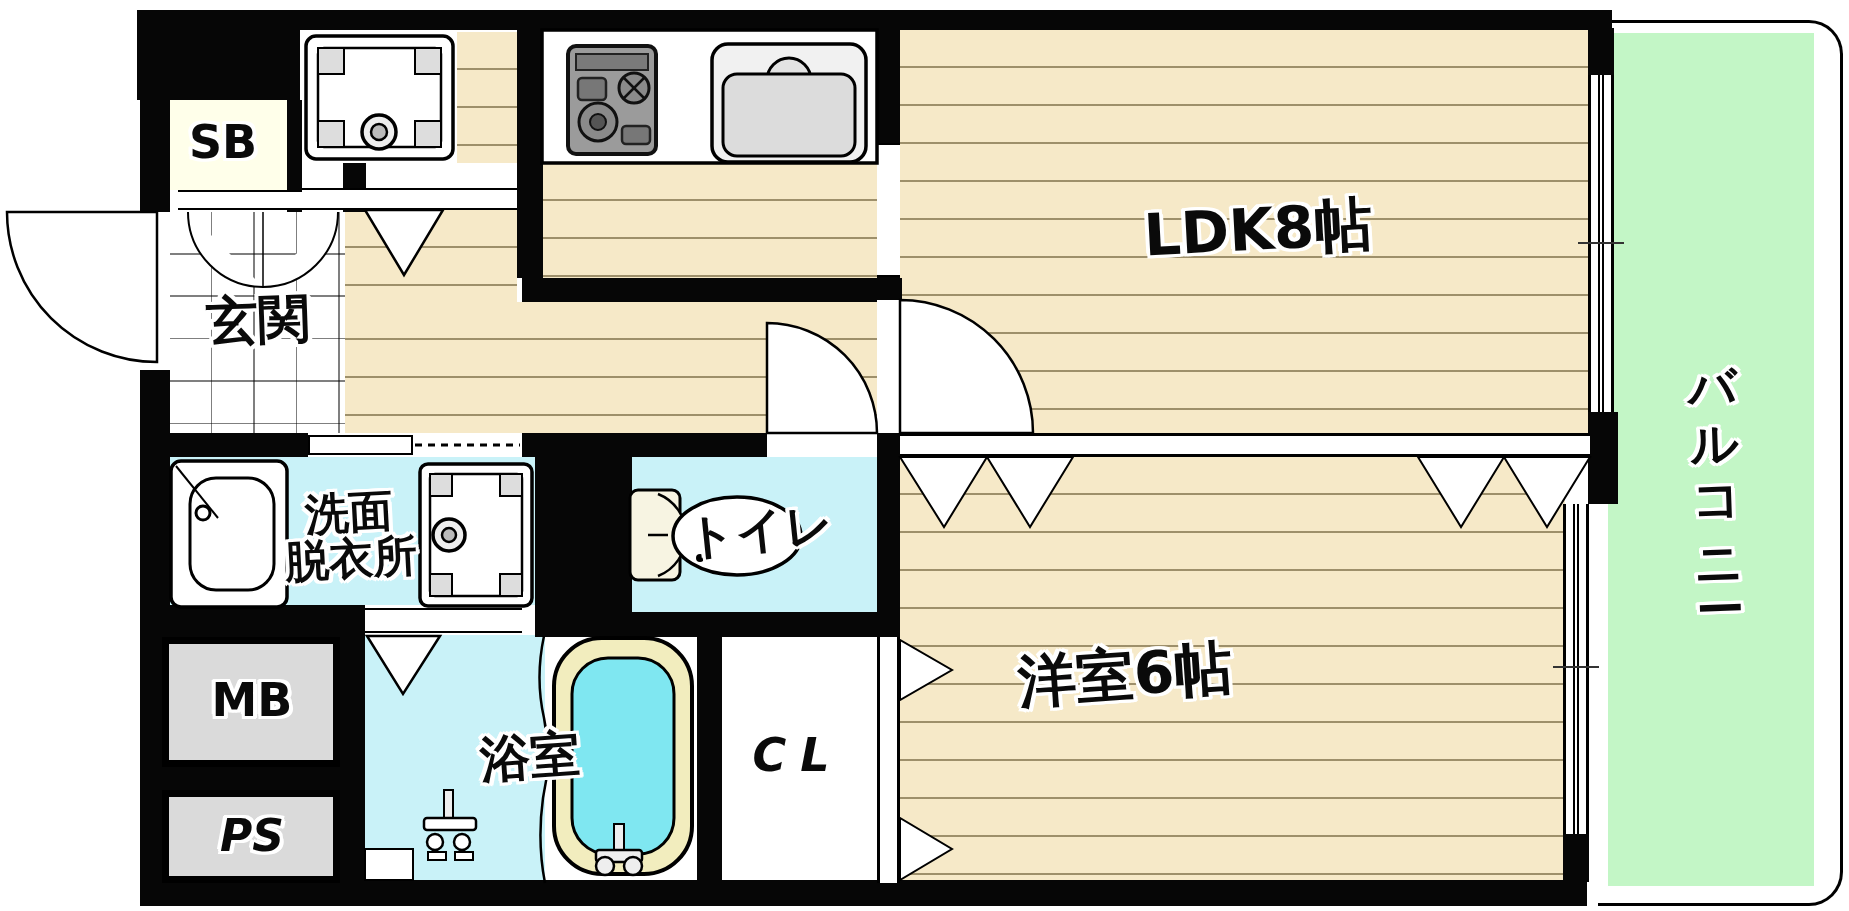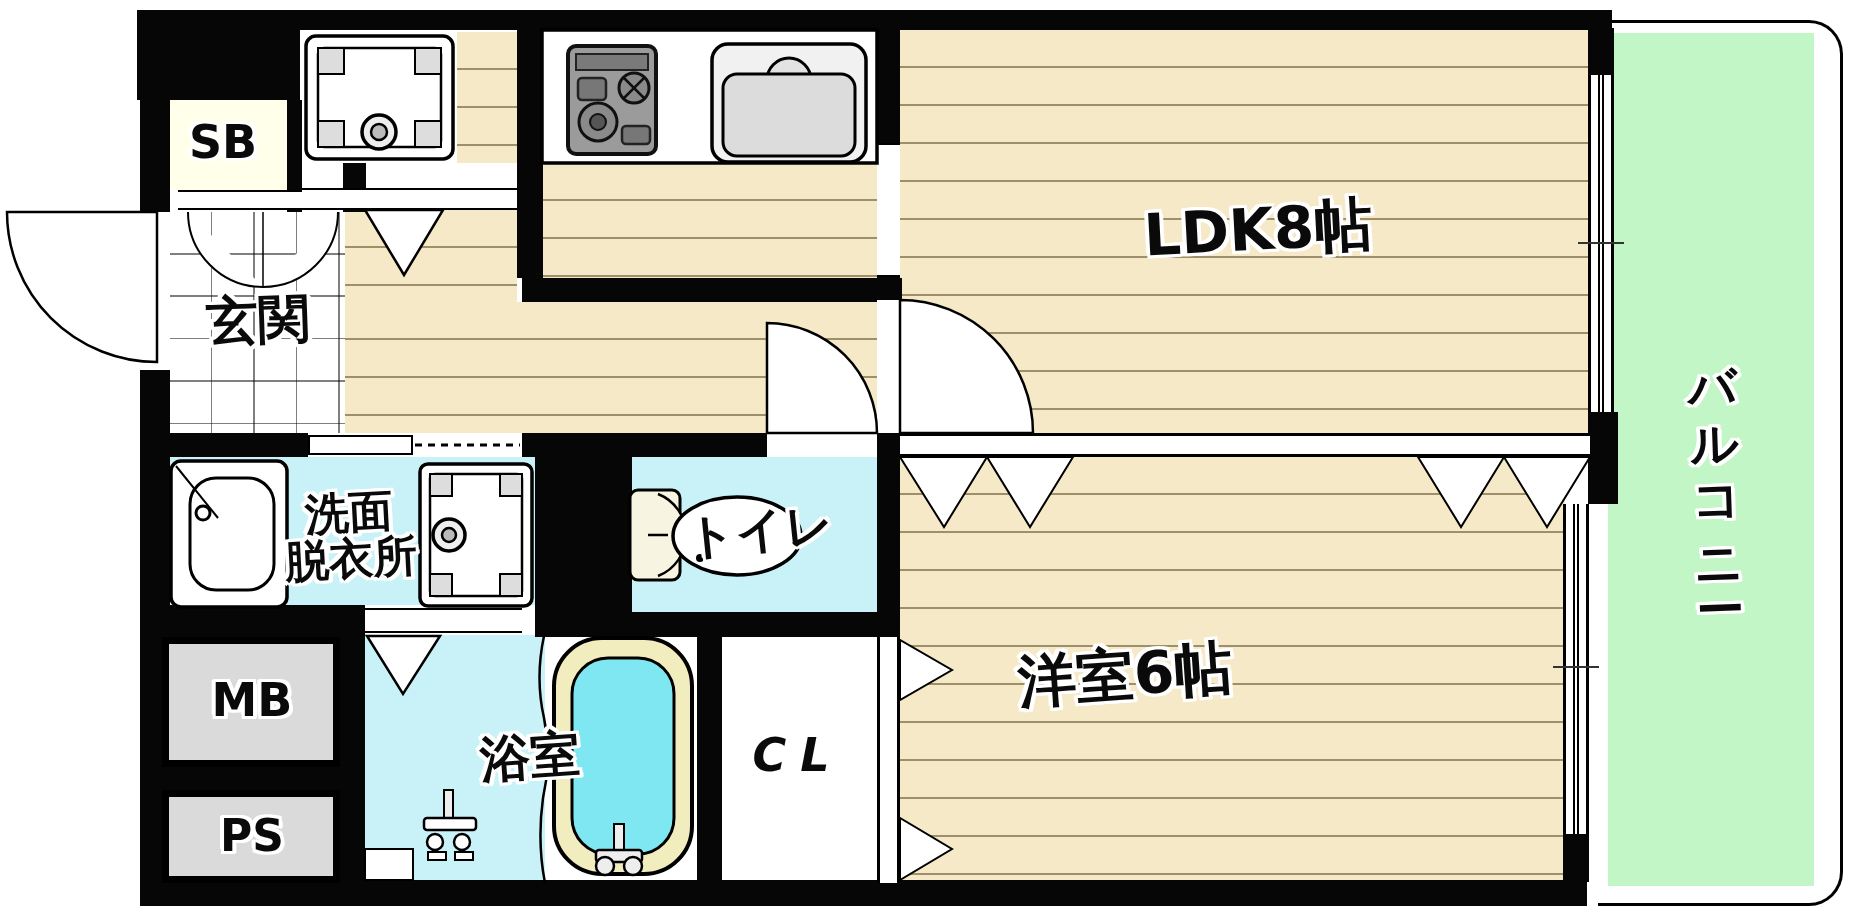--- a/index.html
+++ b/index.html
@@ -196,18 +196,18 @@
   <div class="rlabel" style="left:223px;top:142px;font-size:46px;">SB</div>
   <div class="rlabel" style="left:258px;top:320px;font-size:52px;transform:translate(-50%,-50%) rotate(-2deg);">玄関</div>
   <div class="rlabel" style="left:1258px;top:230px;font-size:58px;transform:translate(-50%,-50%) rotate(-3deg);">LDK8帖</div>
   <div class="rlabel" style="left:350px;top:536px;font-size:44px;transform:translate(-50%,-50%) rotate(-3deg);">
     <div>洗面</div>
     <div>脱衣所</div>
   </div>
   <div class="rlabel" style="left:760px;top:530px;font-size:48px;transform:translate(-50%,-50%) rotate(-6deg);">トイレ</div>
   <div class="rlabel" style="left:1125px;top:675px;font-size:58px;transform:translate(-50%,-50%) rotate(-4deg);">洋室6帖</div>
   <div class="rlabel" style="left:252px;top:700px;font-size:46px;">MB</div>
-  <div class="rlabel" style="left:252px;top:836px;font-size:44px;">PS</div>
+  <div class="rlabel" style="left:252px;top:836px;font-size:44px;font-style:italic;">PS</div>
   <div class="rlabel" style="left:530px;top:757px;font-size:50px;transform:translate(-50%,-50%) rotate(-4deg);">浴室</div>
   <div class="rlabel" style="left:798px;top:755px;font-size:46px;font-style:italic;letter-spacing:14px;">CL</div>
   <div class="rlabel" style="left:1716px;top:462px;font-size:48px;writing-mode:vertical-rl;text-orientation:upright;letter-spacing:8px;transform:translate(-50%,-50%) rotate(-2deg);">バルコニー</div>
 
 </div>
 
 </body></html>

